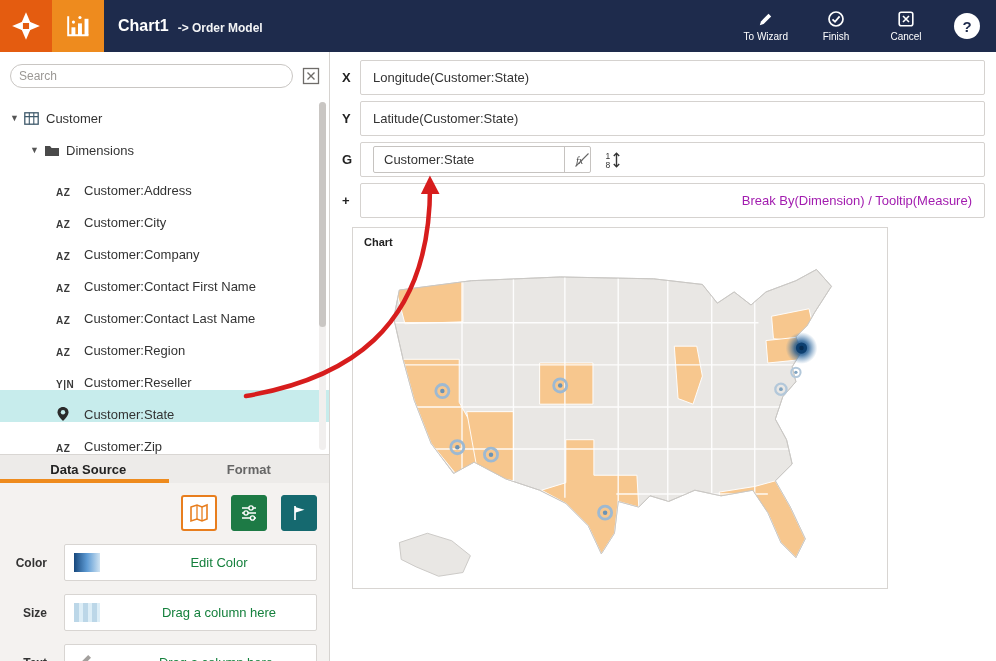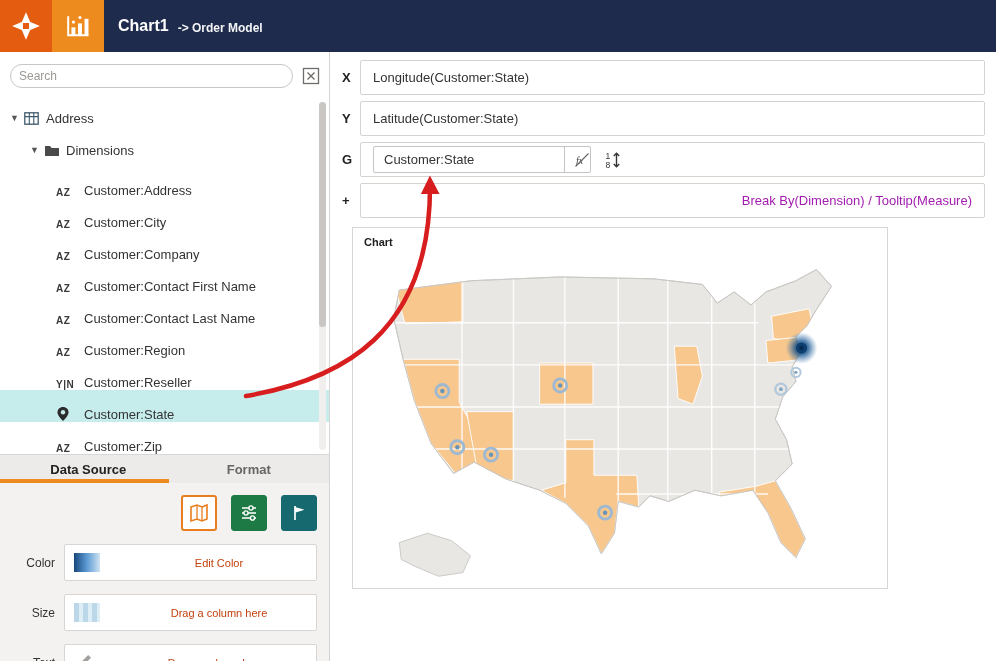--- a/index.html
+++ b/index.html
@@ -51,27 +51,27 @@
   .tab.active::after { content:""; position:absolute; left:0; right:0; bottom:0; height:4px; background:#ee8b1e; }
 
   .style-section { flex:1; background:#f4f2f0; padding-top:12px; }
   .btn-row { display:flex; justify-content:flex-end; gap:14px; padding-right:12px; }
   .sq-btn { width:36px; height:36px; border-radius:3px; display:flex; align-items:center; justify-content:center; cursor:pointer; }
   .sq-btn.map   { background:#fff; border:2px solid #e87e1e; }
   .sq-btn.green { background:#1d7a45; border:1px solid #1d7a45; }
   .sq-btn.teal  { background:#15696f; border:1px solid #15696f; }
 
   .style-row { display:flex; align-items:center; margin:13px 12px 0 0; }
-  .style-label { width:64px; text-align:right; font-size:12px; font-weight:normal; color:#333; padding-right:9px; }
+  .style-label { width:64px; text-align:right; font-size:12px; font-weight:bold; color:#333; padding-right:17px; }
   .style-box { flex:1; height:37px; background:#fff; border:1px solid #d8d5d2; border-radius:2px;
                display:flex; align-items:center; cursor:pointer; }
   .swatch { width:26px; height:19px; margin-left:9px; flex:none; }
   .swatch.color { background:linear-gradient(90deg,#16477c,#5e9bd4,#cfe3f2); }
   .swatch.size  { background:repeating-linear-gradient(90deg,#bcd7e8 0 5px,#ddeef7 5px 9px); }
-  .style-box .box-text { flex:1; text-align:center; font-size:11px; color:#c2410c; padding-right:26px;padding-left:48px; }
+  .style-box .box-text { flex:1; text-align:center; font-size:13px; color:#15803d; padding-right:26px;padding-left:48px; }
   .pencil-grey { margin-left:11px; flex:none; }
 
   
   .main { position:absolute; top:52px; left:330px; right:0; bottom:0; background:#fff; padding:8px 11px 0 12px; }
   .field-row { display:flex; align-items:center; margin-bottom:6px; }
   .field-key { width:18px; font-size:13px; font-weight:bold; color:#222; flex:none; }
   .field-box { flex:1; height:35px; border:1px solid #d5d2cf; border-radius:2px; background:#fff;
                display:flex; align-items:center; padding:0 12px; font-size:13px; color:#333; }
   .field-box.center { justify-content:flex-end; color:#a21caf; }
   .g-chip { height:27px; border:1px solid #c6c3c0; border-radius:2px; display:flex; align-items:center;
@@ -110,20 +110,45 @@
       <rect x="26" y="22" width="6" height="18" fill="#fff"></rect>
       <rect x="36" y="15" width="6" height="25" fill="#fff"></rect>
       <circle cx="19" cy="20" r="2.4" fill="#fff"></circle>
       <circle cx="29" cy="13" r="2.4" fill="#fff"></circle>
     </svg>
   </div>
   <div class="title-wrap">
     <span class="title-main">Chart1</span>
     <span class="title-sub">-&gt; Order Model</span>
   </div>
+  <div class="topbar-actions">
+    <div class="tb-action">
+      <svg width="17" height="17" viewBox="0 0 18 18">
+        <path d="M3 15 L4.2 11 L12.2 3 L15 5.8 L7 13.8 Z" fill="#fff"></path>
+      </svg>
+      <span>To Wizard</span>
+    </div>
+    <div class="tb-action">
+      <svg width="18" height="18" viewBox="0 0 18 18">
+        <circle cx="9" cy="9" r="7" stroke="#fff" stroke-width="1.7" fill="none"></circle>
+        <path d="M5.5 9.4 L8 11.8 L12.6 6.3" stroke="#fff" stroke-width="1.8" fill="none"></path>
+      </svg>
+      <span>Finish</span>
+    </div>
+    <div class="tb-action">
+      <svg width="18" height="18" viewBox="0 0 18 18">
+        <rect x="2.2" y="2.2" width="13.6" height="13.6" rx="2" stroke="#fff" stroke-width="1.6" fill="none"></rect>
+        <path d="M6 6 L12 12 M12 6 L6 12" stroke="#fff" stroke-width="1.6"></path>
+      </svg>
+      <span>Cancel</span>
+    </div>
+    <div class="help-btn">
+      <span>?</span>
+    </div>
+  </div>
 </div>
 
 <div class="sidebar">
   <div class="search-row">
     <input class="search-input" type="text" placeholder="Search" style="">
     <div class="close-sq">
       <svg width="18" height="18" viewBox="0 0 18 18">
         <rect x="1.5" y="1.5" width="15" height="15" stroke="#6f6c69" stroke-width="1.3" fill="#fff"></rect>
         <path d="M5.5 5.5 L12.5 12.5 M12.5 5.5 L5.5 12.5" stroke="#6f6c69" stroke-width="1.4"></path>
       </svg>
@@ -132,21 +157,21 @@
 
   <div class="tree">
     <div class="tree-row lvl0">
       <span class="caret">▼</span>
       <span class="node-icon">
         <svg width="15" height="13" viewBox="0 0 15 13">
           <rect x="0.8" y="0.8" width="13.4" height="11.4" stroke="#3f5a6b" stroke-width="1.3" fill="none"></rect>
           <path d="M0.8 4.6 H14.2 M5.3 0.8 V12.2 M9.8 0.8 V12.2" stroke="#3f5a6b" stroke-width="1.1"></path>
         </svg>
       </span>
-      <span class="tree-label">Address</span>
+      <span class="tree-label">Customer</span>
     </div>
     <div class="tree-row lvl1">
       <span class="caret">▼</span>
       <span class="node-icon">
         <svg width="16" height="13" viewBox="0 0 16 13">
           <path d="M1 2 L6 2 L7.6 4 L15 4 L15 12 L1 12 Z" fill="#4a4a4a"></path>
         </svg>
       </span>
       <span class="tree-label">Dimensions</span>
     </div>

